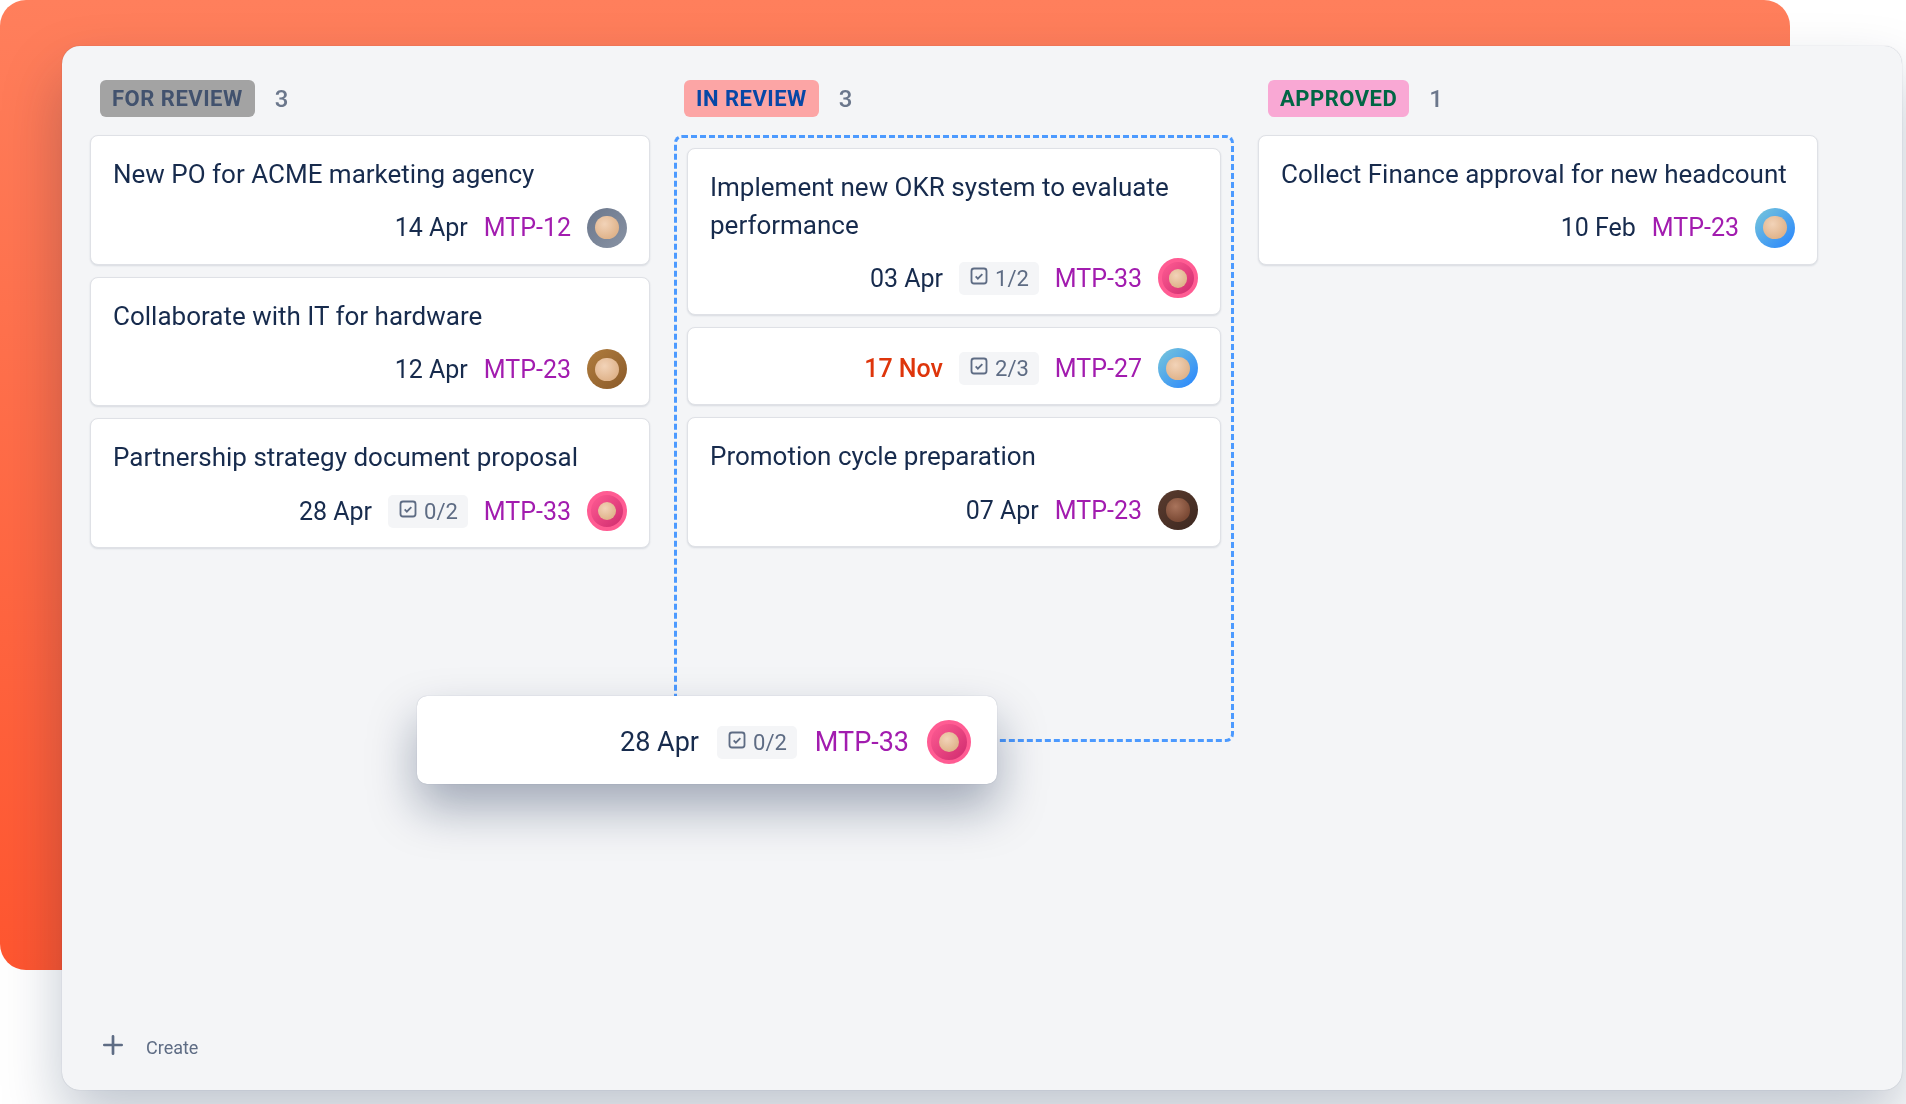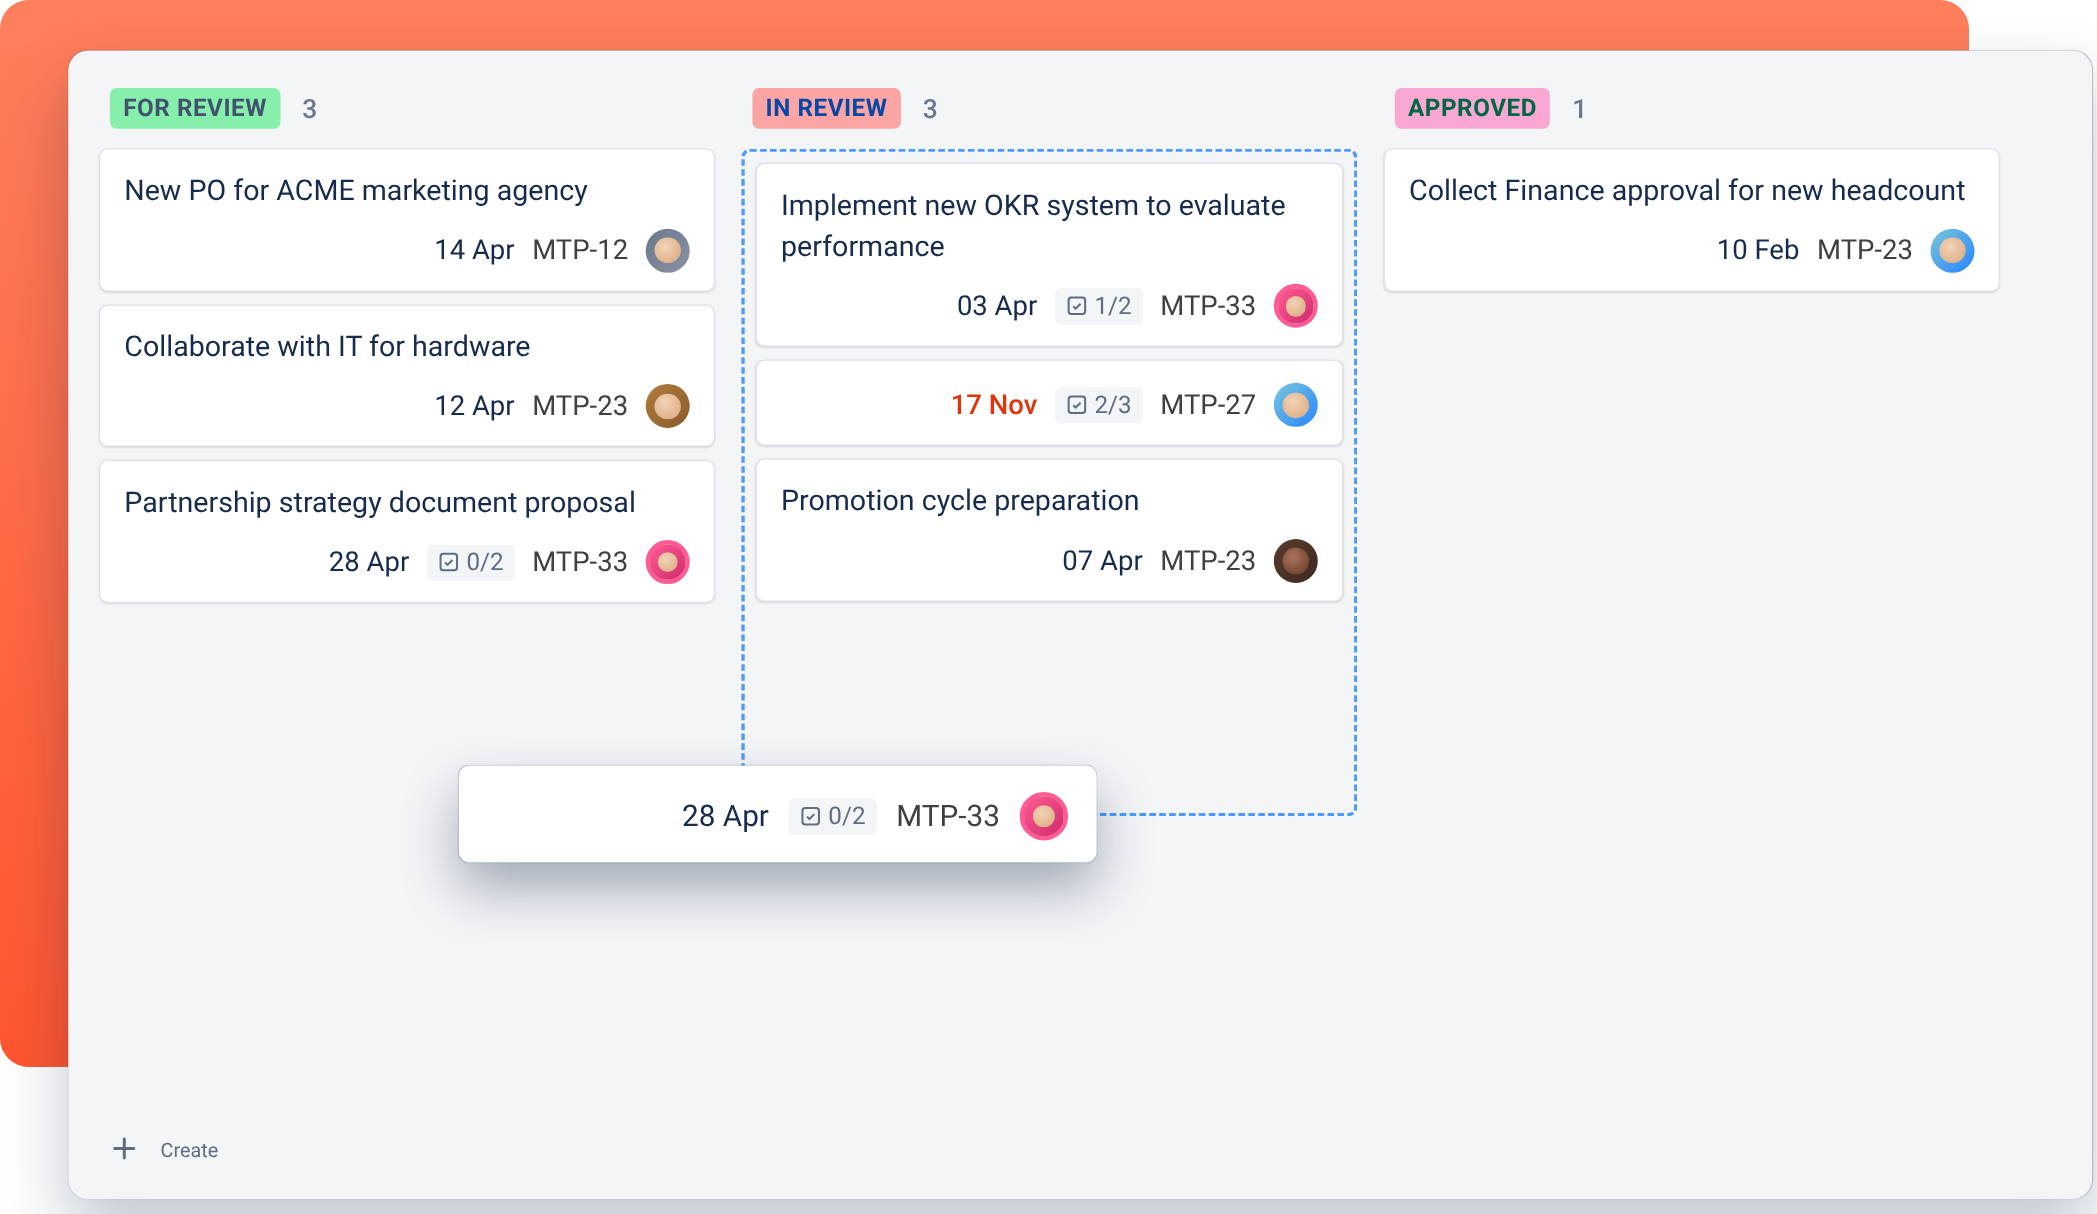--- a/index.html
+++ b/index.html
@@ -42,21 +42,21 @@
     padding: 6px 10px 18px 10px;
   }
   .col-title {
     display: inline-block;
     font-size: 22px;
     font-weight: 700;
     letter-spacing: 0.5px;
     padding: 6px 12px;
     border-radius: 6px;
   }
-  .title-gray   { background: #86efac; color: #42526e; }
+  .title-gray   { background: #a3a3a3; color: #42526e; }
   .title-blue   { background: #fca5a5; color: #0747a6; }
   .title-green  { background: #f9a8d4; color: #006644; }
   .col-count {
     font-size: 24px;
     color: #6b778c;
     font-weight: 500;
   }
   .cards { display: flex; flex-direction: column; gap: 12px; }
   .dropzone {
     border: 3px dashed #4c9aff;
@@ -86,32 +86,32 @@
     justify-content: flex-end;
     gap: 16px;
   }
   .date {
     font-size: 25px;
     color: #172b4d;
   }
   .date.overdue { color: #de350b; font-weight: 500;}
   .checklist {
     display: inline-flex;
-    align-items: center;
+    align-items: flex-start;
     gap: 6px;
     background: #f4f5f7;
     border-radius: 5px;
     padding: 4px 10px;
     font-size: 22px;
     color: #5e6c84;
   }
   .checklist svg { width: 20px; height: 20px; }
   .ticket {
     font-size: 25px;
-    color: #404040;
+    color: #a21caf;
     font-weight: 400;
   }
   .avatar {
     width: 40px; height: 40px;
     border-radius: 50%;
     background: #ccc;
     flex: 0 0 40px;
     display:flex; align-items:center; justify-content:center;
     font-size:18px; color:#fff; font-weight:600;
     overflow:hidden;

